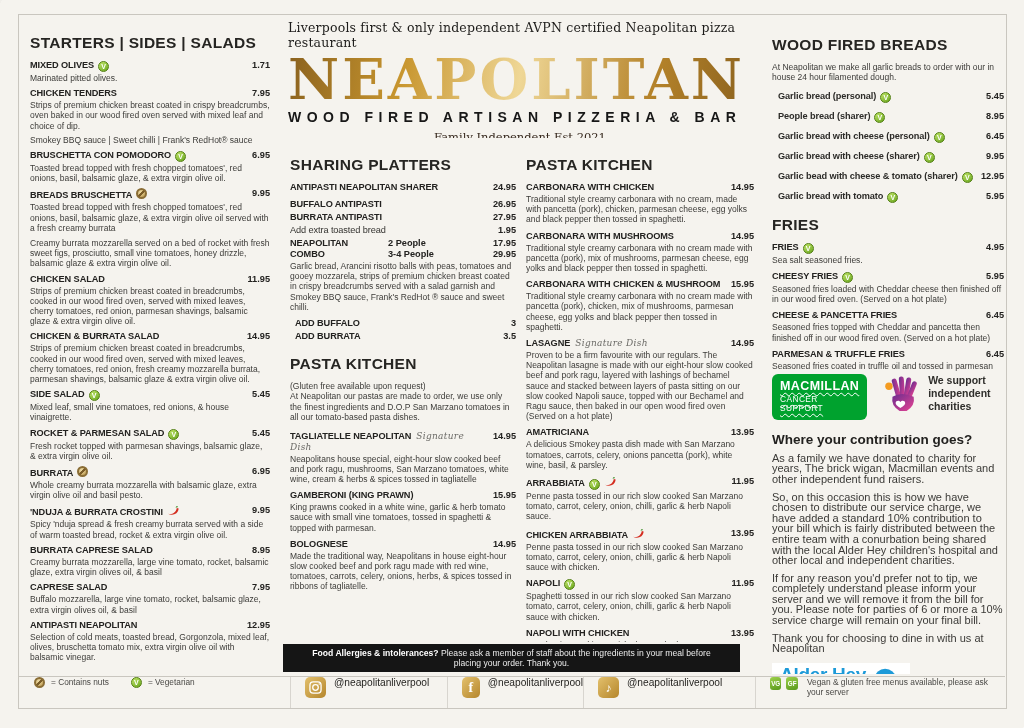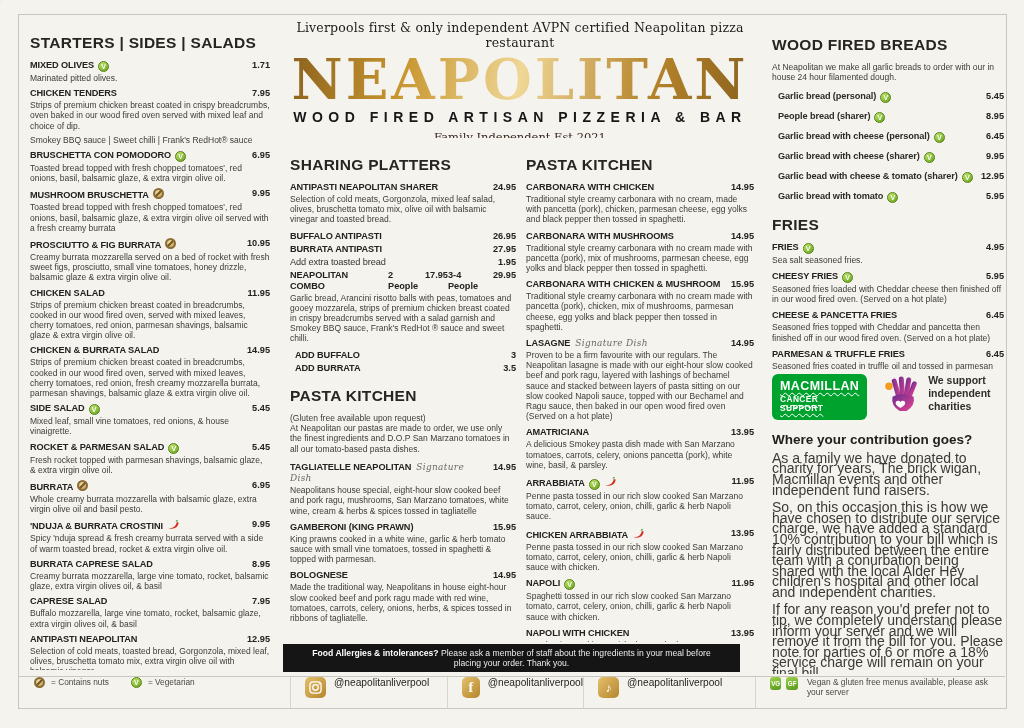--- a/index.html
+++ b/index.html
@@ -7,21 +7,21 @@
     width:1024px;height:728px;position:relative;overflow:hidden;
     background:#f5f3ee;
     background-image:linear-gradient(125deg,rgba(0,0,0,.02) 0 2px,transparent 2px 7px),
                      linear-gradient(305deg,rgba(255,255,255,.4) 0 1px,transparent 1px 6px);
     font-family:"Liberation Sans",sans-serif;color:#2e2d2a;
   }
   .frame{position:absolute;left:18px;top:14px;width:987px;height:693px;border:1px solid #c9c6bf;}
   
   .col{position:absolute;overflow:hidden}
   #col-left{left:30px;top:34px;width:240px;height:636px}
-  #hdr{left:288px;top:20px;width:464px;height:118px;text-align:center}
+  #hdr{left:288px;top:20px;width:464px;height:118px;text-align:left}
   #col-mid1{left:290px;top:156px;width:226px;height:486px}
   #col-mid2{left:526px;top:156px;width:228px;height:486px}
   #allergy{left:283px;top:644px;width:457px}
   #col-right{left:772px;top:36px;width:232px;height:336px}
   #charity{left:772px;top:374px;width:232px;height:300px;overflow:hidden}
   
   .tagline{font-family:"DejaVu Serif",serif;font-size:12.5px;color:#1d1c1a;letter-spacing:.2px}
   .logo{font-family:"DejaVu Serif",serif;font-weight:bold;font-size:56px;line-height:58px;letter-spacing:3px;
         background:linear-gradient(100deg,#8a611e 0%,#c8962f 25%,#efd796 50%,#b5832a 78%,#8a611e 100%);
         -webkit-background-clip:text;background-clip:text;color:transparent;white-space:nowrap}
@@ -41,45 +41,45 @@
   .mi.gap{margin-top:0}
   .mi.indent{padding-left:5px}
   .mi-head{display:flex;align-items:flex-start}
   .mi-name{font-size:9.2px;font-weight:bold;line-height:11px;color:#232220;letter-spacing:-.1px;padding-right:6px}
   .mi.plain .mi-name{font-weight:normal;color:#33322f}
   .mi.bread .mi-name{text-transform:none;font-weight:bold;color:#2c2b28;padding-left:6px}
   .mi-price{font-size:9.2px;font-weight:bold;line-height:11px;color:#232220;margin-left:auto;white-space:nowrap}
   .mi.plain .mi-price{font-weight:bold}
   .mi-desc{font-size:8.5px;line-height:10.2px;color:#3c3b38;margin-top:1px}
   .mi-note{font-size:8.5px;line-height:10.2px;color:#3c3b38;margin-top:4px}
-  .mi-rows{margin-left:auto;display:flex;flex-direction:row;min-width:128px}
+  .mi-rows{margin-left:auto;display:flex;flex-direction:column;min-width:128px}
   .mi-row{display:flex;justify-content:space-between;line-height:11px}
   .mi-rowlabel{font-size:9.2px;font-weight:bold;color:#232220}
   .sig{font-family:"DejaVu Serif",serif;font-style:italic;font-weight:normal;font-size:9px;color:#6b6a66;margin-left:5px;letter-spacing:.3px}
   
   .ic{display:inline-block;vertical-align:-1px;margin-left:4px}
   .ic-veg{width:11px;height:11px;border-radius:50%;background:linear-gradient(145deg,#c3e76a,#68a51d);
           border:1px solid #527f12;box-sizing:border-box;color:#fff;font-size:7px;font-weight:bold;
           text-align:center;line-height:9px}
   .ic-nut{width:11px;height:11px;border-radius:50%;box-sizing:border-box;border:2px solid #8a6d35;
           background:linear-gradient(135deg,transparent 42%,#7a5c28 42%,#7a5c28 58%,transparent 58%),
                      radial-gradient(circle at 35% 30%,#ecd9a2,#bb984d)}
   .ic-chilli{width:13px;height:11px}
   
   .bar{background:#151515;color:#ececec;text-align:center;font-size:8.6px;line-height:10px;padding:4px 18px}
   .bar b{color:#fff}
   
   .mac-row{display:flex;align-items:flex-start}
   .mac-box{background:#00a22e;border-radius:6px;padding:6px 8px 7px;color:#fff;line-height:1.05}
   .mac-l1{font-size:12.5px;font-weight:800;letter-spacing:.4px;text-decoration:underline wavy 1px;text-underline-offset:2px}
-  .mac-l2{font-size:8.4px;font-weight:700;letter-spacing:.4px;margin-top:2px;text-decoration:underline wavy 1px;text-underline-offset:2px}
+  .mac-l2{font-size:8.4px;font-weight:400;letter-spacing:.4px;margin-top:2px;text-decoration:underline wavy 1px;text-underline-offset:2px}
   .hand{margin-left:14px;margin-top:0}
   .support{margin-left:8px;font-size:10.5px;font-weight:bold;color:#2f2e2b;line-height:1.25;width:82px}
   .ch-h{font-size:13.5px;font-weight:bold;color:#22211f;margin:12px 0 6px}
-  .ch-p{font-size:14px;line-height:10.6px;color:#3b3a37;margin:0 0 7px}
+  .ch-p{font-size:11px;line-height:10.6px;color:#3b3a37;margin:0 0 7px}
   .alder{display:inline-flex;align-items:center;background:#fff;padding:3px 8px;margin-top:2px}
   .alder-txt .n{font-size:19px;font-weight:bold;color:#1d9ad8;line-height:18px;letter-spacing:-.3px}
   .alder-txt .s{font-size:5.5px;letter-spacing:1.2px;color:#1d9ad8;border-top:1px solid #1d9ad8;margin-top:1px;padding-top:1px}
   
   #footer{position:absolute;left:18px;top:676px;width:987px;height:31px;border-top:1px solid #c9c6bf;display:flex;align-items:center}
   .fcell{display:flex;height:100%;box-sizing:border-box}
   .fcell + .fcell{border-left:1px solid #d8d5cf}
   .f-legend{width:272px;padding-left:16px;gap:6px}
   .f-ig{width:157px;padding-left:14px;gap:8px}
   .f-fb{width:136px;padding-left:14px;gap:8px}
@@ -132,30 +132,26 @@
       </div>
       <div class="mi">
         <div class="mi-head">
           <span class="mi-name"><span>BRUSCHETTA CON POMODORO</span><span class="ic ic-veg">V</span></span>
           <span class="mi-price">6.95</span>
         </div>
         <div class="mi-desc">Toasted bread topped with fresh chopped tomatoes', red onions, basil, balsamic glaze, &amp; extra virgin olive oil.</div>
       </div>
       <div class="mi">
         <div class="mi-head">
-          <span class="mi-name"><span>MUSHROOM BRUSCHETTA</span><span class="ic ic-nut"></span></span>
+          <span class="mi-name"><span>BREADS BRUSCHETTA</span><span class="ic ic-nut"></span></span>
           <span class="mi-price">9.95</span>
         </div>
         <div class="mi-desc">Toasted bread topped with fresh chopped tomatoes', red onions, basil, balsamic glaze, &amp; extra virgin olive oil served with a fresh creamy burrata</div>
       </div>
       <div class="mi">
-        <div class="mi-head">
-          <span class="mi-name"><span>PROSCIUTTO &amp; FIG BURRATA</span><span class="ic ic-nut"></span></span>
-          <span class="mi-price">10.95</span>
-        </div>
         <div class="mi-desc">Creamy burrata mozzarella served on a bed of rocket with fresh sweet figs, prosciutto, small vine tomatoes, honey drizzle, balsamic glaze &amp; extra virgin olive oil.</div>
       </div>
       <div class="mi">
         <div class="mi-head">
           <span class="mi-name"><span>CHICKEN SALAD</span></span>
           <span class="mi-price">11.95</span>
         </div>
         <div class="mi-desc">Strips of premium chicken breast coated in breadcrumbs, cooked in our wood fired oven, served with mixed leaves, cherry tomatoes, red onion, parmesan shavings, balsamic glaze &amp; extra virgin olive oil.</div>
       </div>
       <div class="mi">
@@ -221,21 +217,20 @@
 </div>
 
 <div class="col" id="col-mid1">
   <div class="sec">
       <div class="sec-title">SHARING PLATTERS</div>
       <div class="mi">
         <div class="mi-head">
           <span class="mi-name"><span>ANTIPASTI NEAPOLITAN SHARER</span></span>
           <span class="mi-price">24.95</span>
         </div>
-        <div class="mi-desc">Selection of cold meats, Gorgonzola, mixed leaf salad, olives, bruschetta tomato mix, olive oil with balsamic vinegar and toasted bread.</div>
       </div>
       <div class="mi row gap">
         <div class="mi-head">
           <span class="mi-name"><span>BUFFALO ANTIPASTI</span></span>
           <span class="mi-price">26.95</span>
         </div>
       </div>
       <div class="mi row">
         <div class="mi-head">
           <span class="mi-name"><span>BURRATA ANTIPASTI</span></span>
@@ -481,21 +476,21 @@
         <rect x="32" y="6" width="5.4" height="22" rx="2.7" transform="rotate(22 35 17)"></rect>
         <path d="M13 24 q10 -6 24 0 q2 10 -8 16 h-8 q-10 -6 -8 -16 z"></path>
       </g>
       <path d="M22 30 c1.6-2.6 5.4-1.6 5.4 1 c0 2.2-3.2 4.4-5.4 5.6 c-2.2-1.2-5.4-3.4-5.4-5.6 c0-2.6 3.8-3.6 5.4-1 z" fill="#fff"></path>
     </svg>
     <div class="support">We support independent charities</div>
   </div>
   <div class="ch-h">Where your contribution goes?</div>
   <p class="ch-p">As a family we have donated to charity for years, The brick wigan, Macmillan events and other independent fund raisers.</p>
   <p class="ch-p">So, on this occasion this is how we have chosen to distribute our service charge, we have added a standard 10% contribution to your bill which is fairly distributed between the entire team with a conurbation being shared with the local Alder Hey children's hospital and other local and independent charities.</p>
-  <p class="ch-p">If for any reason you'd prefer not to tip, we completely understand please inform your server and we will remove it from the bill for you. Please note for parties of 6 or more a 18% service charge will remain on your final bill.</p>
+  <p class="ch-p">If for any reason you'd prefer not to tip, we completely understand please inform your server and we will remove it from the bill for you. Please note for parties of 6 or more a 10% service charge will remain on your final bill.</p>
   <p class="ch-p">Thank you for choosing to dine in with us at Neapolitan</p>
   <div class="alder">
     <div class="alder-txt">
       <div class="n">Alder Hey</div>
       <div class="s">CHILDREN'S CHARITY</div>
     </div>
     <svg width="30" height="26" viewBox="0 0 32 28" style="margin-left:6px">
       <g fill="#1d9ad8">
         <ellipse cx="14" cy="13" rx="11" ry="10"></ellipse>
         <rect x="6" y="20" width="4.5" height="7" rx="2"></rect>

